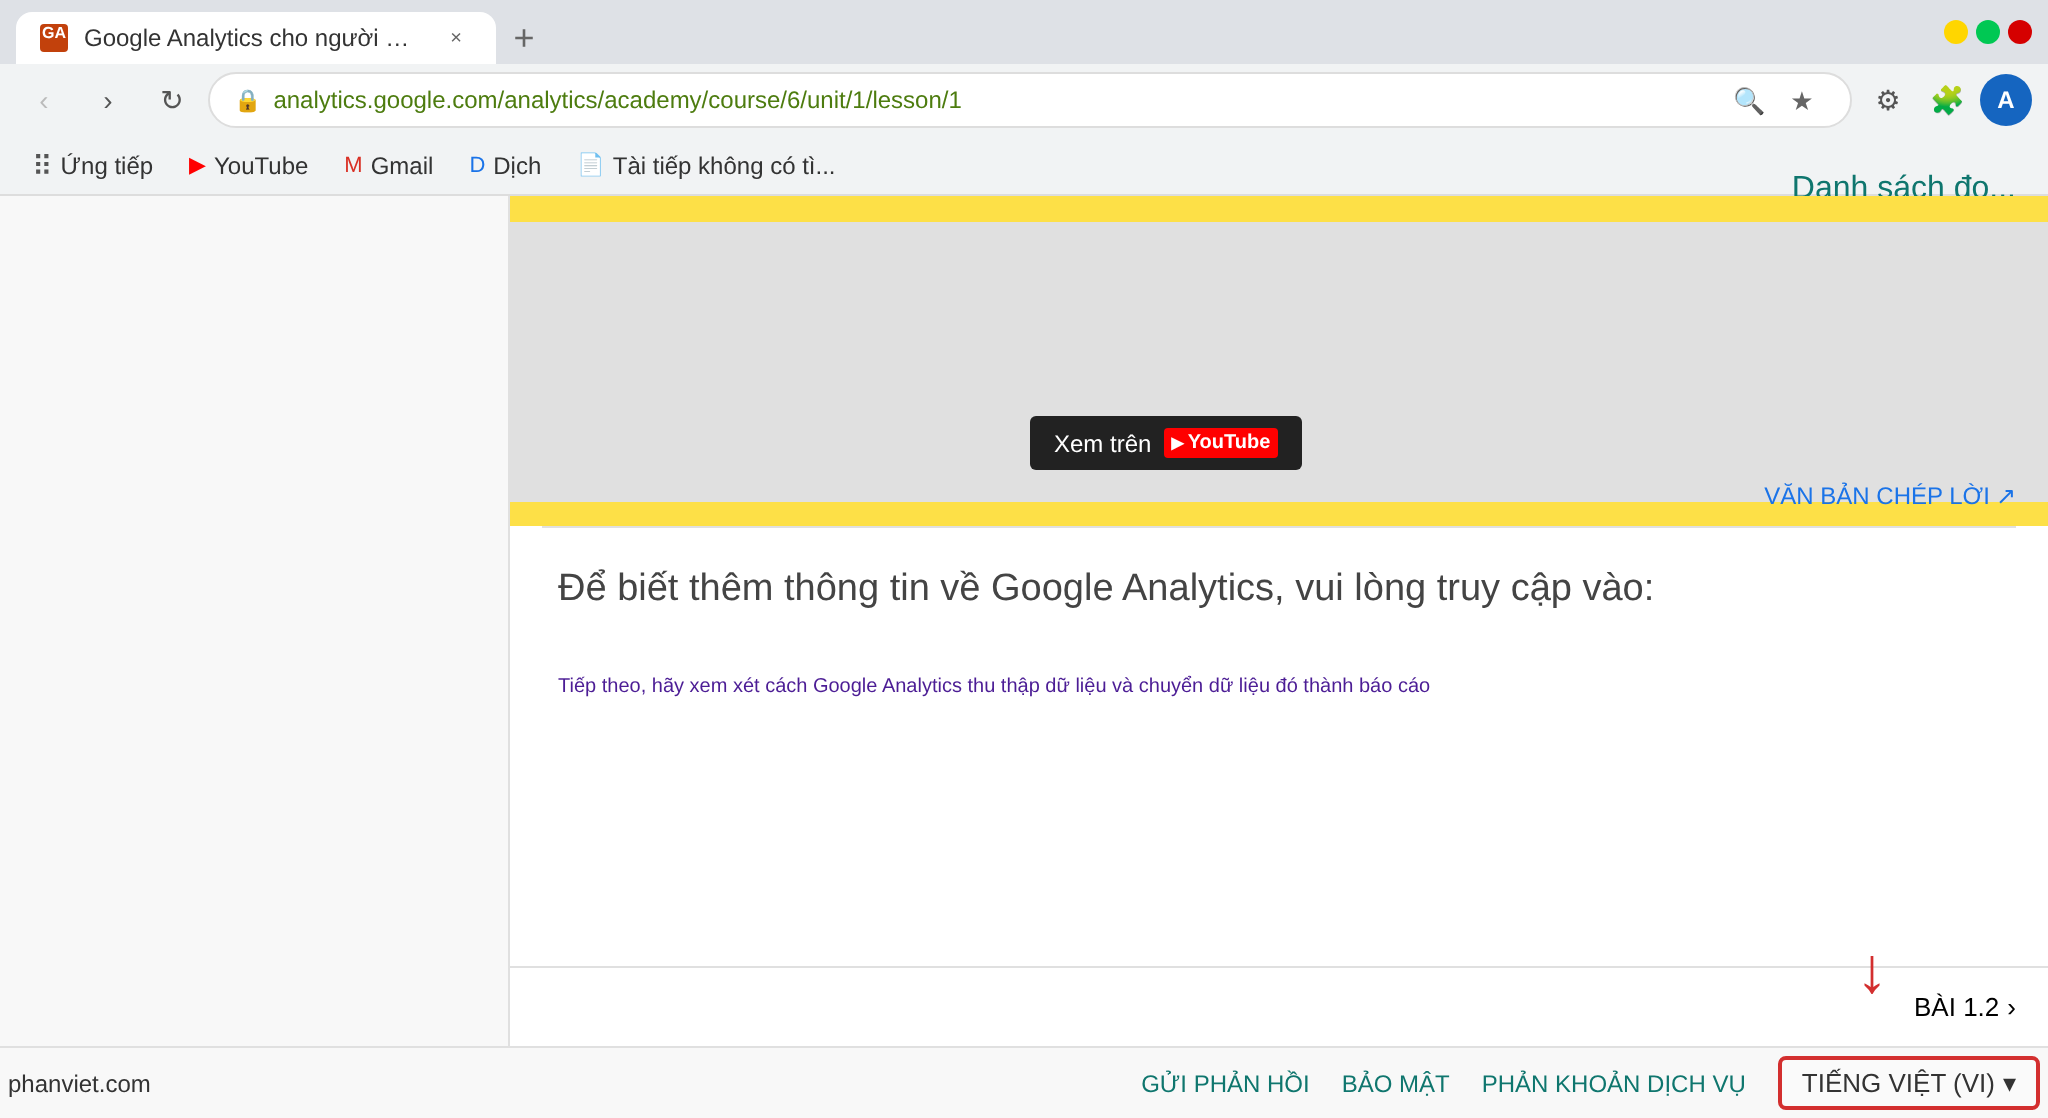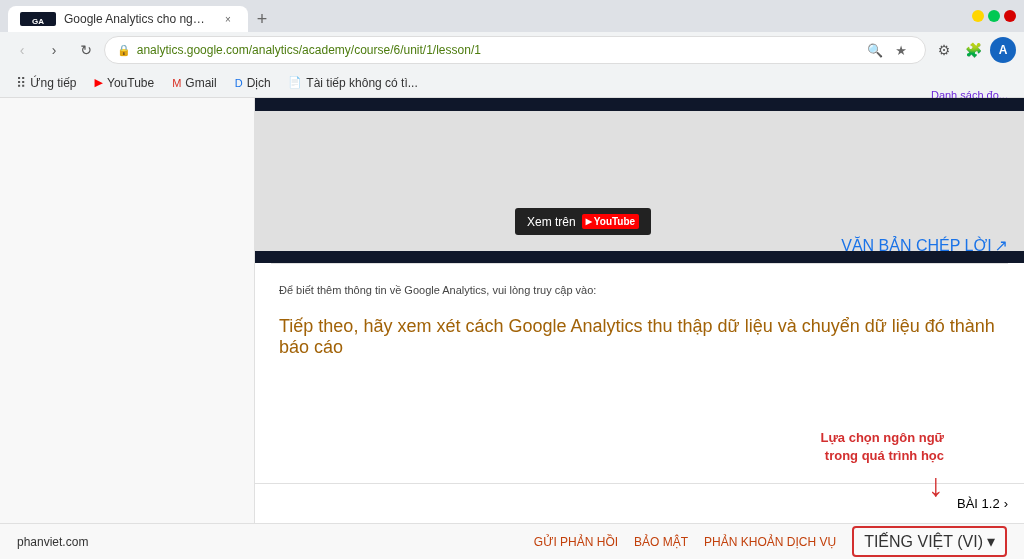--- a/index.html
+++ b/index.html
@@ -29,24 +29,24 @@
       height: 26px;
       display: flex;
       align-items: center;
       gap: 8px;
       font-size: 12px;
       color: #333;
       min-width: 200px;
       max-width: 240px;
     }
     .tab-favicon {
-      width: 36px; height: 14px;
-      background: #0f172a;
+      width: 14px; height: 14px;
+      background: #c2410c;
       border-radius: 2px;
-      display: flex; align-items: flex-end; justify-content: center;
+      display: flex; align-items: flex-start; justify-content: center;
       color: white; font-size: 8px; font-weight: bold;
     }
     .tab-title { flex: 1; overflow: hidden; text-overflow: ellipsis; white-space: nowrap; font-size: 12px; }
     .tab-close {
       width: 16px; height: 16px;
       border-radius: 50%;
       display: flex; align-items: center; justify-content: center;
       font-size: 10px; color: #666; cursor: pointer;
     }
     .new-tab-btn {
@@ -142,21 +142,21 @@
     .bookmark-item {
       display: flex; align-items: center; gap: 4px;
       padding: 3px 8px;
       border-radius: 4px;
       cursor: pointer; color: #333;
       white-space: nowrap;
     }
     .bookmark-icon { font-size: 11px; }
     .bookmark-label { font-size: 12px; }
     .apps-icon { font-size: 14px; color: #555; }
-    .bookmarks-right { margin-left: auto; font-size: 11px; color: #6d28d9; padding: 3px 8px; cursor: pointer; margin-top: 24px; }
+    .bookmarks-right { margin-left: auto; font-size: 16px; color: #0f766e; padding: 3px 8px; cursor: pointer; margin-top: 24px; }
 
     
     .page-content {
       flex: 1;
       background: white;
       overflow: hidden;
       display: flex;
     }
     .page-left {
       width: 255px;
@@ -167,21 +167,21 @@
     .page-main {
       flex: 1;
       background: white;
       overflow: hidden;
       display: flex;
       flex-direction: column;
     }
 
     
     .video-section {
-      background: #0f172a;
+      background: #fde047;
       display: flex;
       flex-direction: column;
       align-items: center;
       justify-content: center;
       height: 165px;
       position: relative;
     }
     .video-placeholder {
       width: 100%;
       height: 140px;
@@ -211,64 +211,64 @@
       display: flex;
       align-items: center;
       gap: 2px;
     }
     .yt-play { font-size: 8px; }
     .transcript-link {
       position: absolute;
       bottom: 8px;
       right: 16px;
       color: #1a73e8;
-      font-size: 16px;
+      font-size: 12px;
       cursor: pointer;
       text-decoration: none;
       display: flex;
-      align-items: center;
+      align-items: flex-start;
       gap: 3px;
     }
     .divider { height: 1px; background: #e0e0e0; margin: 0 16px; }
 
     
     .read-more-section {
       padding: 20px 24px;
       flex: 1;
     }
     .read-more-title {
       font-size: 16px;
       font-weight: bold;
       color: #333;
       margin-bottom: 12px;
     }
     .read-more-subtitle {
-      font-size: 11px;
+      font-size: 19px;
       color: #444;
       margin-bottom: 12px;
     }
     .read-more-list {
       list-style: disc;
       padding-left: 20px;
       margin-bottom: 20px;
     }
     .read-more-list li {
       margin-bottom: 8px;
     }
     .read-more-list a {
       color: #1a73e8;
       text-decoration: none;
       font-size: 13px;
     }
     .ext-link-icon { font-size: 10px; margin-left: 3px; }
 
     .next-text {
-      font-size: 18px;
-      color: #a16207;
-      margin-top: 20px;
+      font-size: 10px;
+      color: #4c1d95;
+      margin-top: 32px;
     }
 
     
     .bottom-nav {
       height: 40px;
       border-top: 1px solid #e0e0e0;
       display: flex;
       align-items: center;
       justify-content: flex-end;
       padding: 0 16px;
@@ -284,33 +284,33 @@
       font-weight: 500;
     }
 
     
     .footer {
       height: 36px;
       background: #f8f8f8;
       border-top: 1px solid #e0e0e0;
       display: flex;
       align-items: center;
-      padding: 0 17px;
+      padding: 0 4px;
       gap: 16px;
       justify-content: space-between;
     }
     .footer-left { font-size: 12px; color: #333; font-weight: 500; }
     .footer-links { display: flex; gap: 16px; align-items: center; }
-    .footer-link { font-size: 12px; color: #c2410c; cursor: pointer; text-decoration: none; }
+    .footer-link { font-size: 12px; color: #0f766e; cursor: pointer; text-decoration: none; }
     .lang-btn {
       background: #e8eaed;
       border: 1px solid #ccc;
       border-radius: 4px;
       padding: 4px 10px;
-      font-size: 16px;
+      font-size: 13px;
       cursor: pointer;
       display: flex;
       align-items: center;
       gap: 4px;
       font-weight: 500;
       color: #333;
     }
     .lang-btn-highlighted {
       border: 2px solid #d32f2f;
       background: #fafafa;
@@ -459,17 +459,16 @@
         <a class="footer-link">BẢO MẬT</a>
         <a class="footer-link">PHẢN KHOẢN DỊCH VỤ</a>
         <div class="lang-btn lang-btn-highlighted">
           <span>TIẾNG VIỆT (VI)</span>
           <span>▾</span>
         </div>
       </div>
     </div>
 
     <div class="annotation">
-      <div class="annotation-text">Lựa chọn ngôn ngữ<br>trong quá trình học</div>
       <div class="annotation-arrow" style="color:#d32f2f; font-size:32px;">↓</div>
     </div>
   </div>
 </div>
 
 </body></html>

